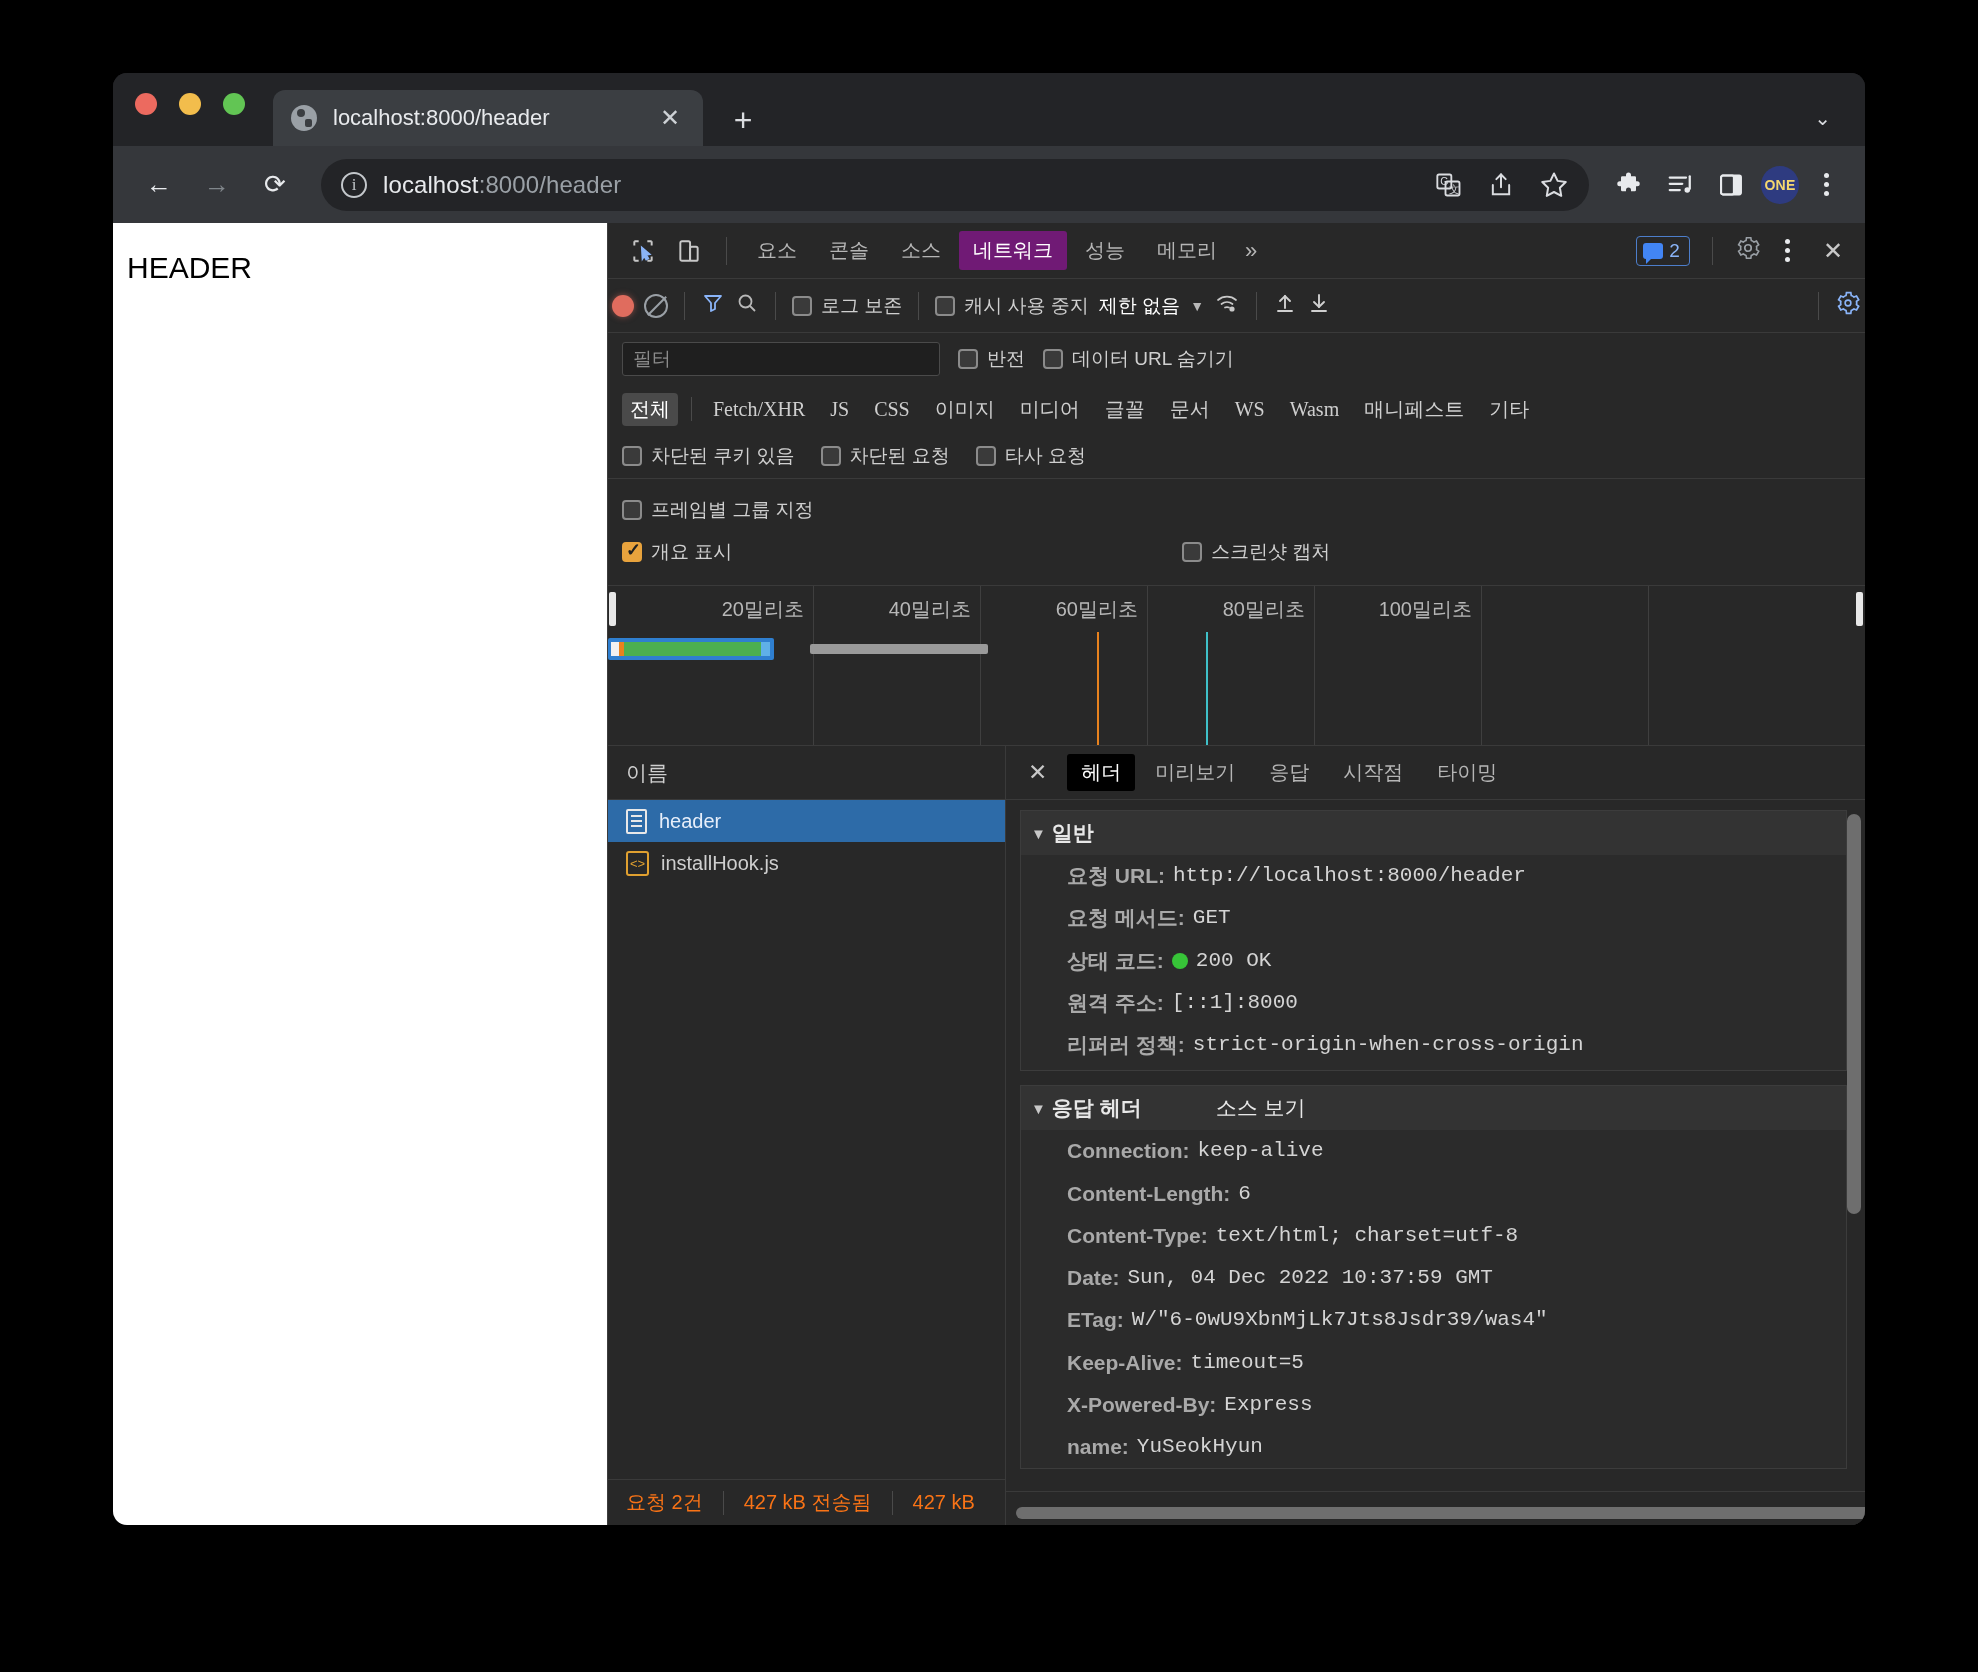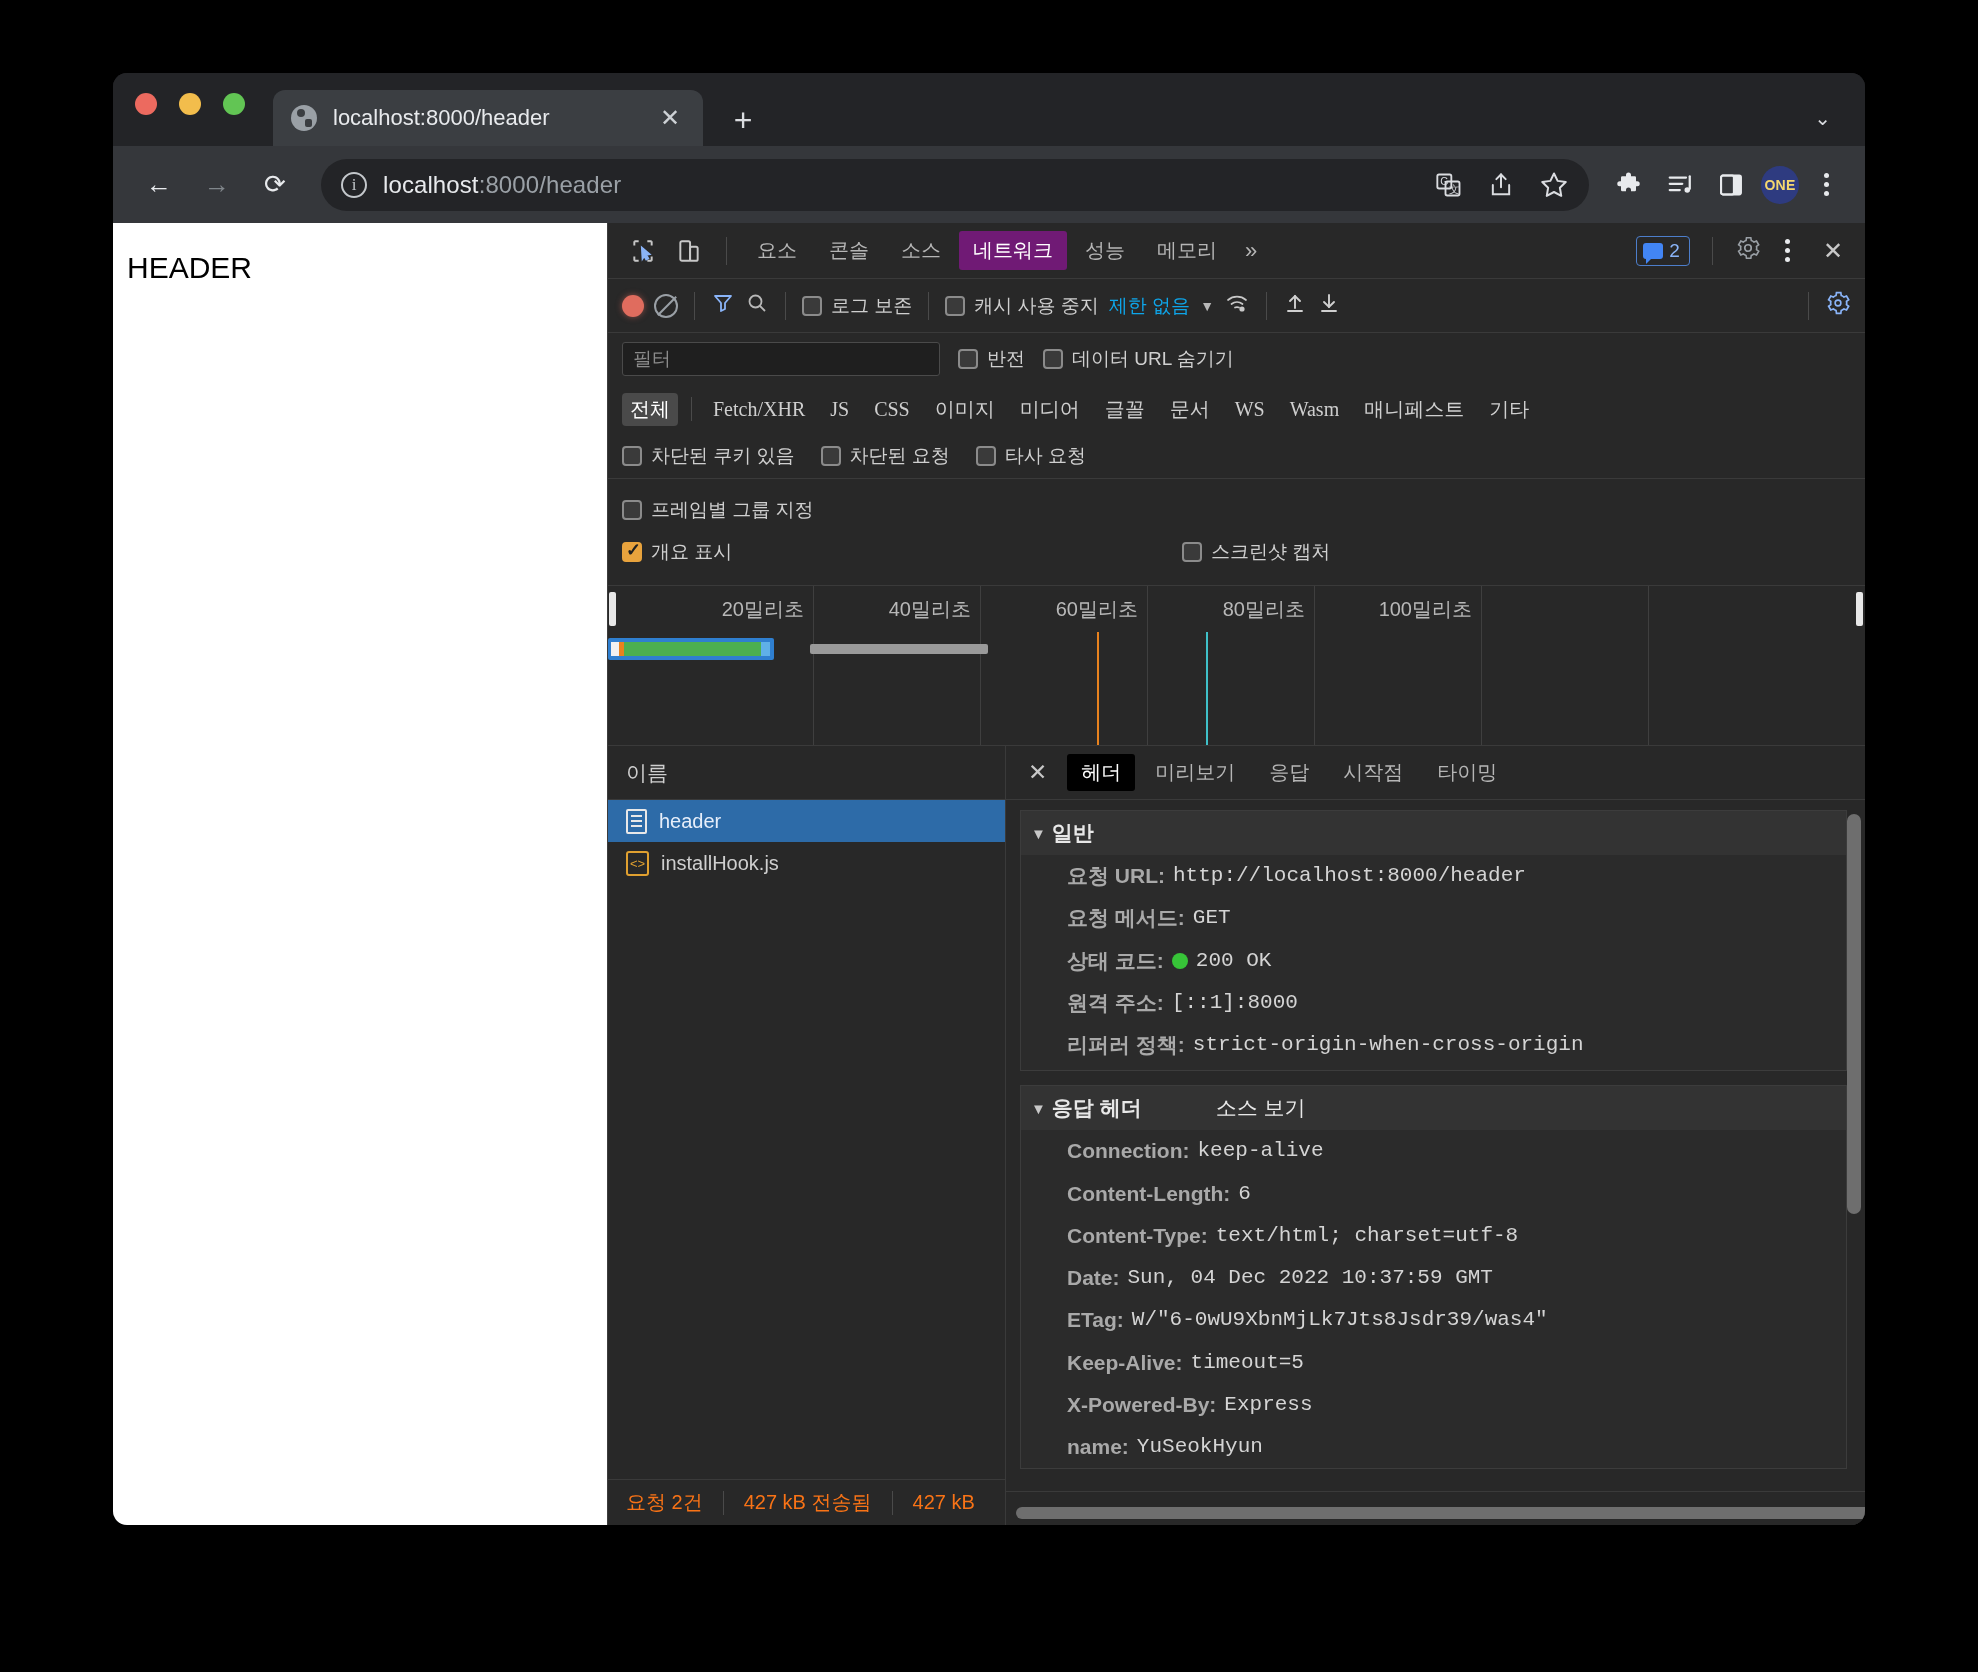--- a/index.html
+++ b/index.html
@@ -223,21 +223,21 @@
     content:""; position:absolute; left:3px; bottom:-5px;
     border-left: 6px solid #4285f4;
     border-bottom: 6px solid transparent;
   }
   .gear-ico { color:#9aa0a6; font-size: 23px; }
   .close-x { color:#c8c8c8; font-size: 24px; padding: 0 8px; }
 
   .dt-netbar {
     height: 54px;
     display:flex; align-items:center;
-    padding: 0 14px;
+    padding: 0 4px;
     gap: 10px;
     border-bottom: 1px solid #3a3a3a;
     flex: none;
   }
   .rec-dot { width: 22px; height: 22px; border-radius: 50%; background: #e06c5e; box-shadow: 0 0 6px rgba(224,108,94,0.55); }
   .no-sign {
     width: 24px; height: 24px; border-radius:50%;
     border: 2px solid #9aa0a6; position: relative;
   }
   .no-sign::after {
@@ -253,21 +253,21 @@
     background: #3a3a3a;
     display:inline-block;
     flex: none;
   }
   .cb.checked { background: #e8a33d; border-color:#e8a33d; position: relative; }
   .cb.checked::after {
     content:"✓"; position:absolute; left:2px; top:-5px;
     color:#202020; font-size: 18px; font-weight: bold;
   }
   .cbrow { display:flex; align-items:center; gap: 9px; white-space: nowrap; }
-  .throttle { color:#0ea5e9; white-space: nowrap; }
+  .throttle { color:#ffffff; white-space: nowrap; }
   .caret-dn { color:#b8b8b8; font-size: 14px; }
 
   .dt-filterbar {
     height: 52px;
     display:flex; align-items:center;
     padding: 0 14px;
     gap: 18px;
     flex: none;
   }
   .filter-input {

